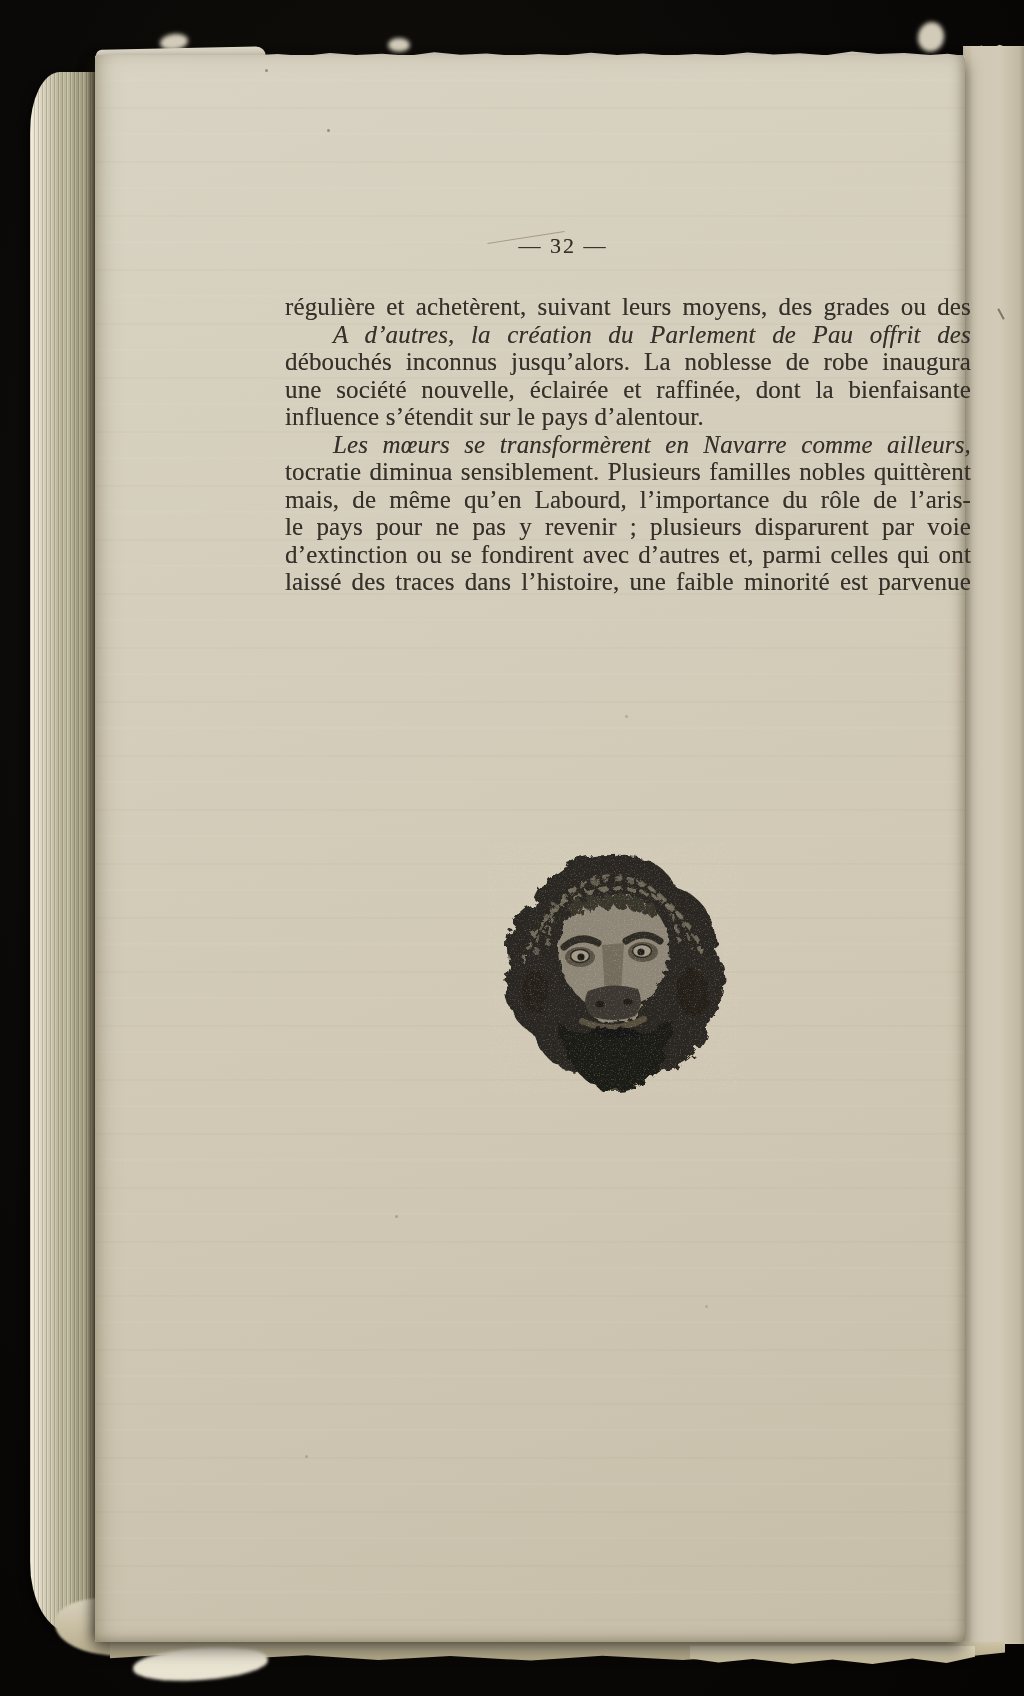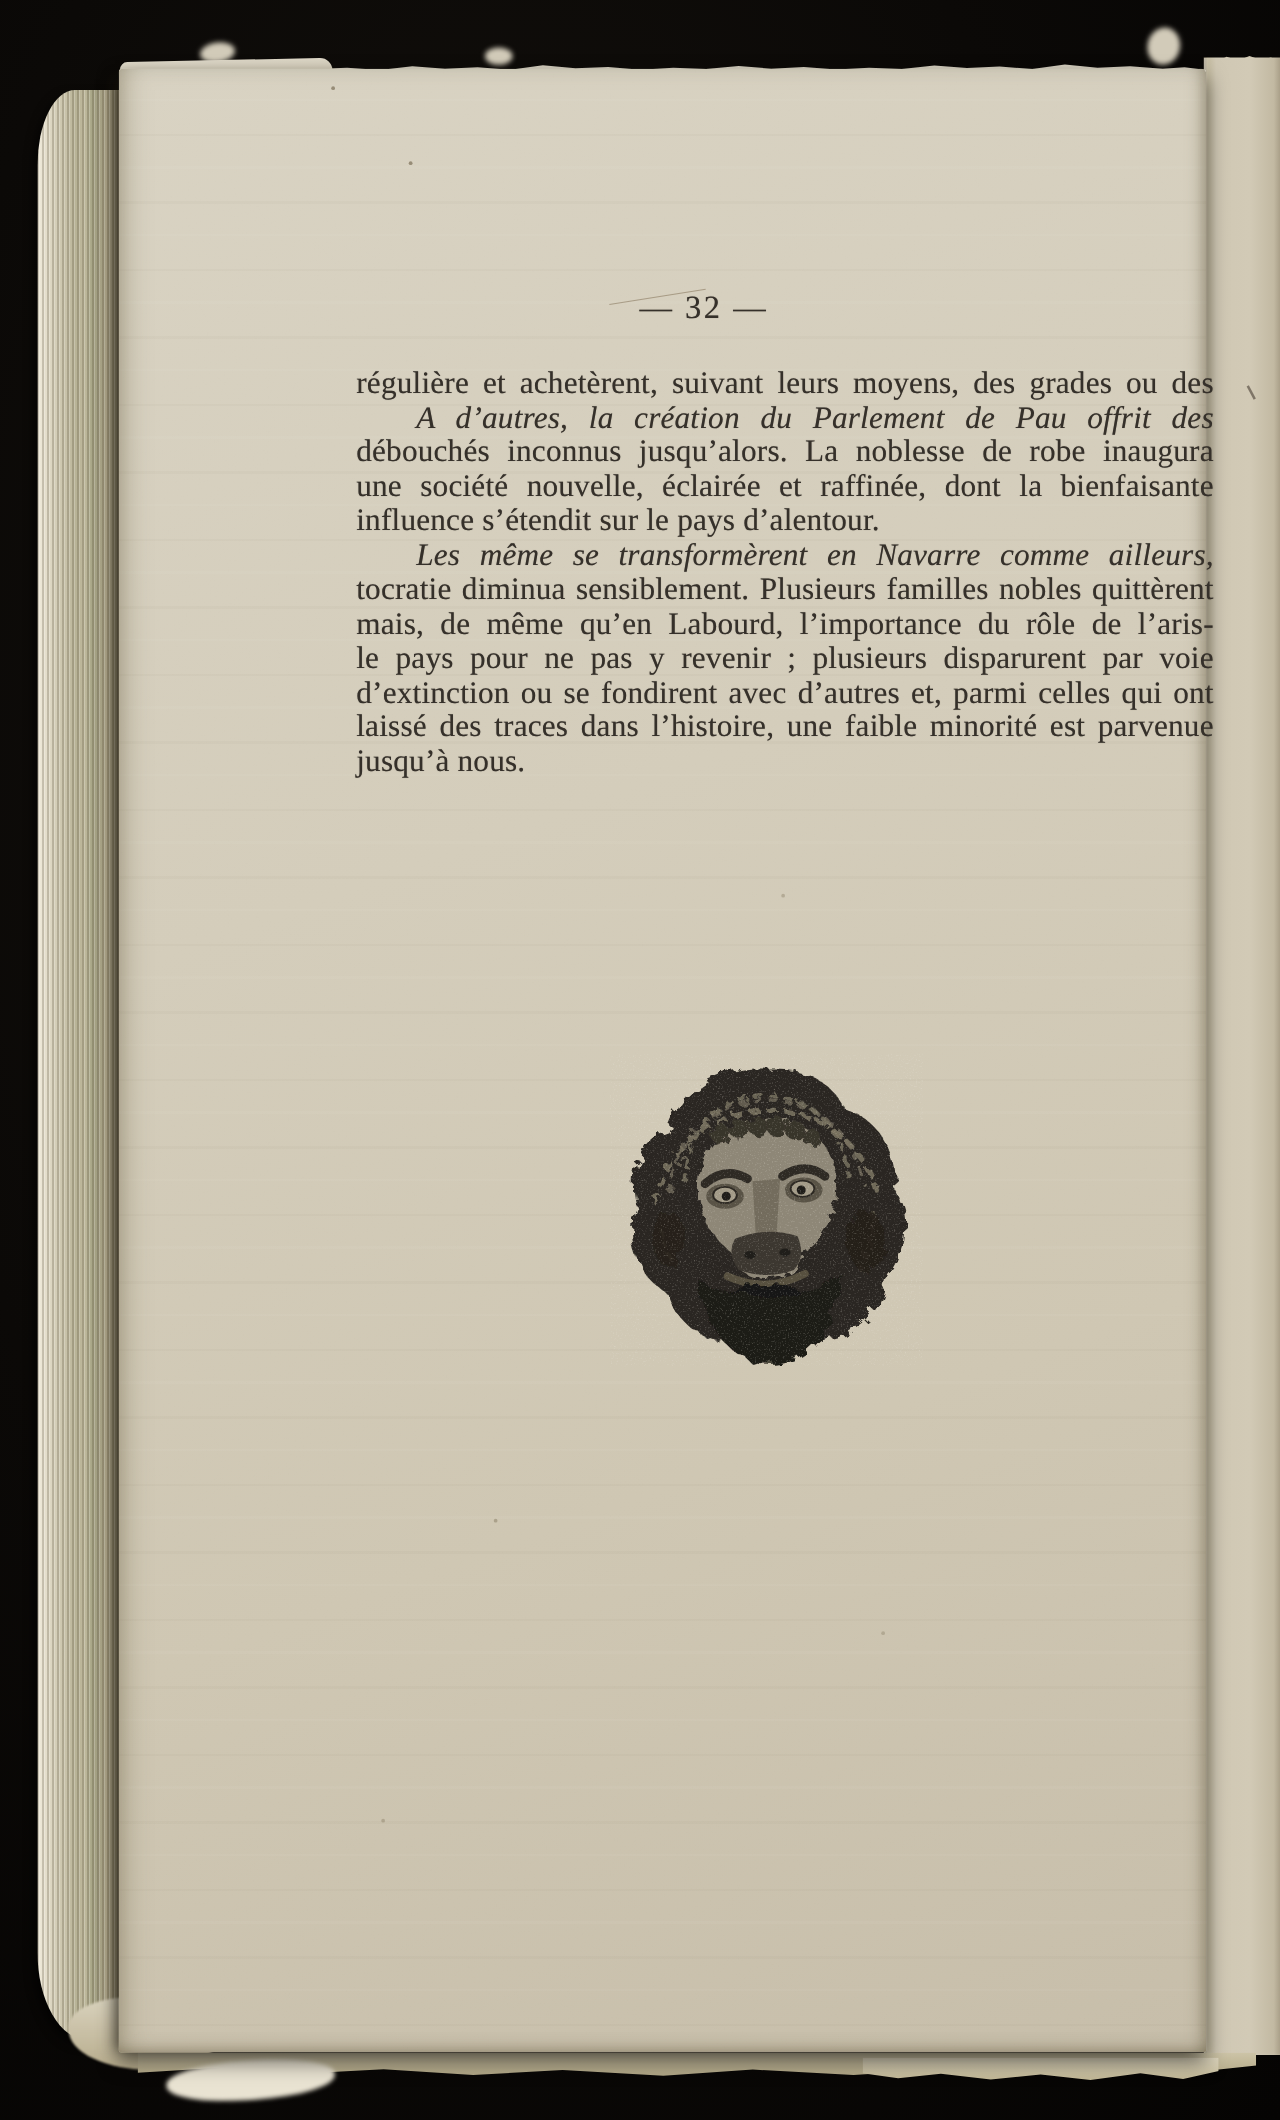--- a/index.html
+++ b/index.html
@@ -54,21 +54,21 @@
   
   .bottom-strip{left:110px;top:1642px;width:895px;height:19px;
      background:linear-gradient(180deg,#cdc4a7,#b2a886);
      clip-path:polygon(0 0,100% 0,100% 55%,95% 80%,88% 60%,80% 92%,72% 70%,64% 95%,55% 72%,47% 98%,38% 74%,30% 95%,22% 70%,14% 90%,7% 65%,0 85%);}
   .bottom-strip2{left:690px;top:1646px;width:285px;height:18px;background:linear-gradient(180deg,#ded6be,#c3b997);
      clip-path:polygon(0 0,100% 0,100% 60%,90% 95%,78% 70%,64% 100%,50% 75%,36% 98%,22% 72%,10% 92%,0 70%);}
   .bottom-tuft{left:133px;top:1648px;width:135px;height:32px;background:#e9e3d2;border-radius:48%;
      filter:blur(1.5px);transform:rotate(-4deg);}
 
   
-  .pagenum{left:125px;top:179px;width:686px;text-align:center;font-size:26px;line-height:24px;
+  .pagenum{left:125px;top:179px;width:686px;text-align:center;font-size:22px;line-height:24px;
      letter-spacing:2px;color:#35302a;text-shadow:0 0 .6px rgba(53,48,42,.55);}
   .textblock{left:190px;top:238px;width:686px;color:#35302a;font-size:25px;
      text-shadow:0 0 .6px rgba(53,48,42,.5);}
   .line{position:relative !important;display:block;width:686px;line-height:27.5px;height:27.5px;
      letter-spacing:.15px;}
   .j{text-align:justify;text-align-last:justify;}
   .e{text-align:left;}
   .ind{text-indent:48px;font-style:italic;}
 
   .scratch{left:392px;top:182px;width:78px;height:1px;background:rgba(110,92,62,.45);transform:rotate(-9deg);}
@@ -111,27 +111,26 @@
     <div class="speck" style="left:210px;top:1400px;opacity:.5;"></div>
 
     <div class="pagenum">— 32 —</div>
 
     <div class="textblock">
       <span class="line j">régulière et achetèrent, suivant leurs moyens, des grades ou des</span>
       <span class="line j ind">A d’autres, la création du Parlement de Pau offrit des</span>
       <span class="line j">débouchés inconnus jusqu’alors. La noblesse de robe inaugura</span>
       <span class="line j">une société nouvelle, éclairée et raffinée, dont la bienfaisante</span>
       <span class="line e">influence s’étendit sur le pays d’alentour.</span>
-      <span class="line j ind">Les même se transformèrent en Navarre comme ailleurs,</span>
+      <span class="line j ind">Les mœurs se transformèrent en Navarre comme ailleurs,</span>
       <span class="line j">tocratie diminua sensiblement. Plusieurs familles nobles quittèrent</span>
       <span class="line j">mais, de même qu’en Labourd, l’importance du rôle de l’aris-</span>
       <span class="line j">le pays pour ne pas y revenir ;  plusieurs disparurent par voie</span>
       <span class="line j">d’extinction ou se fondirent avec d’autres et, parmi celles qui ont</span>
       <span class="line j">laissé des traces dans l’histoire, une faible minorité est parvenue</span>
-      <span class="line e">jusqu’à nous.</span>
     </div>
 
     <svg class="lion" viewBox="0 0 250 250">
       <defs>
         <filter id="rough" x="-15%" y="-15%" width="130%" height="130%">
           <feTurbulence type="fractalNoise" baseFrequency="0.09" numOctaves="3" seed="7" result="n"></feTurbulence>
           <feDisplacementMap in="SourceGraphic" in2="n" scale="12"></feDisplacementMap>
         </filter>
         <filter id="rough2" x="-15%" y="-15%" width="130%" height="130%">
           <feTurbulence type="fractalNoise" baseFrequency="0.16" numOctaves="2" seed="3" result="n"></feTurbulence>

